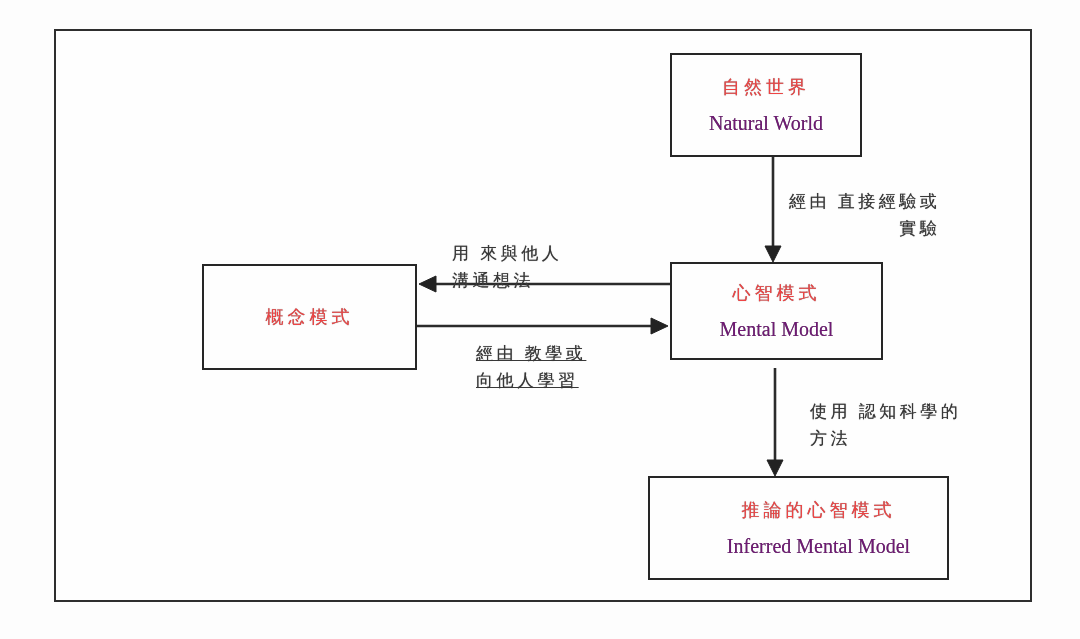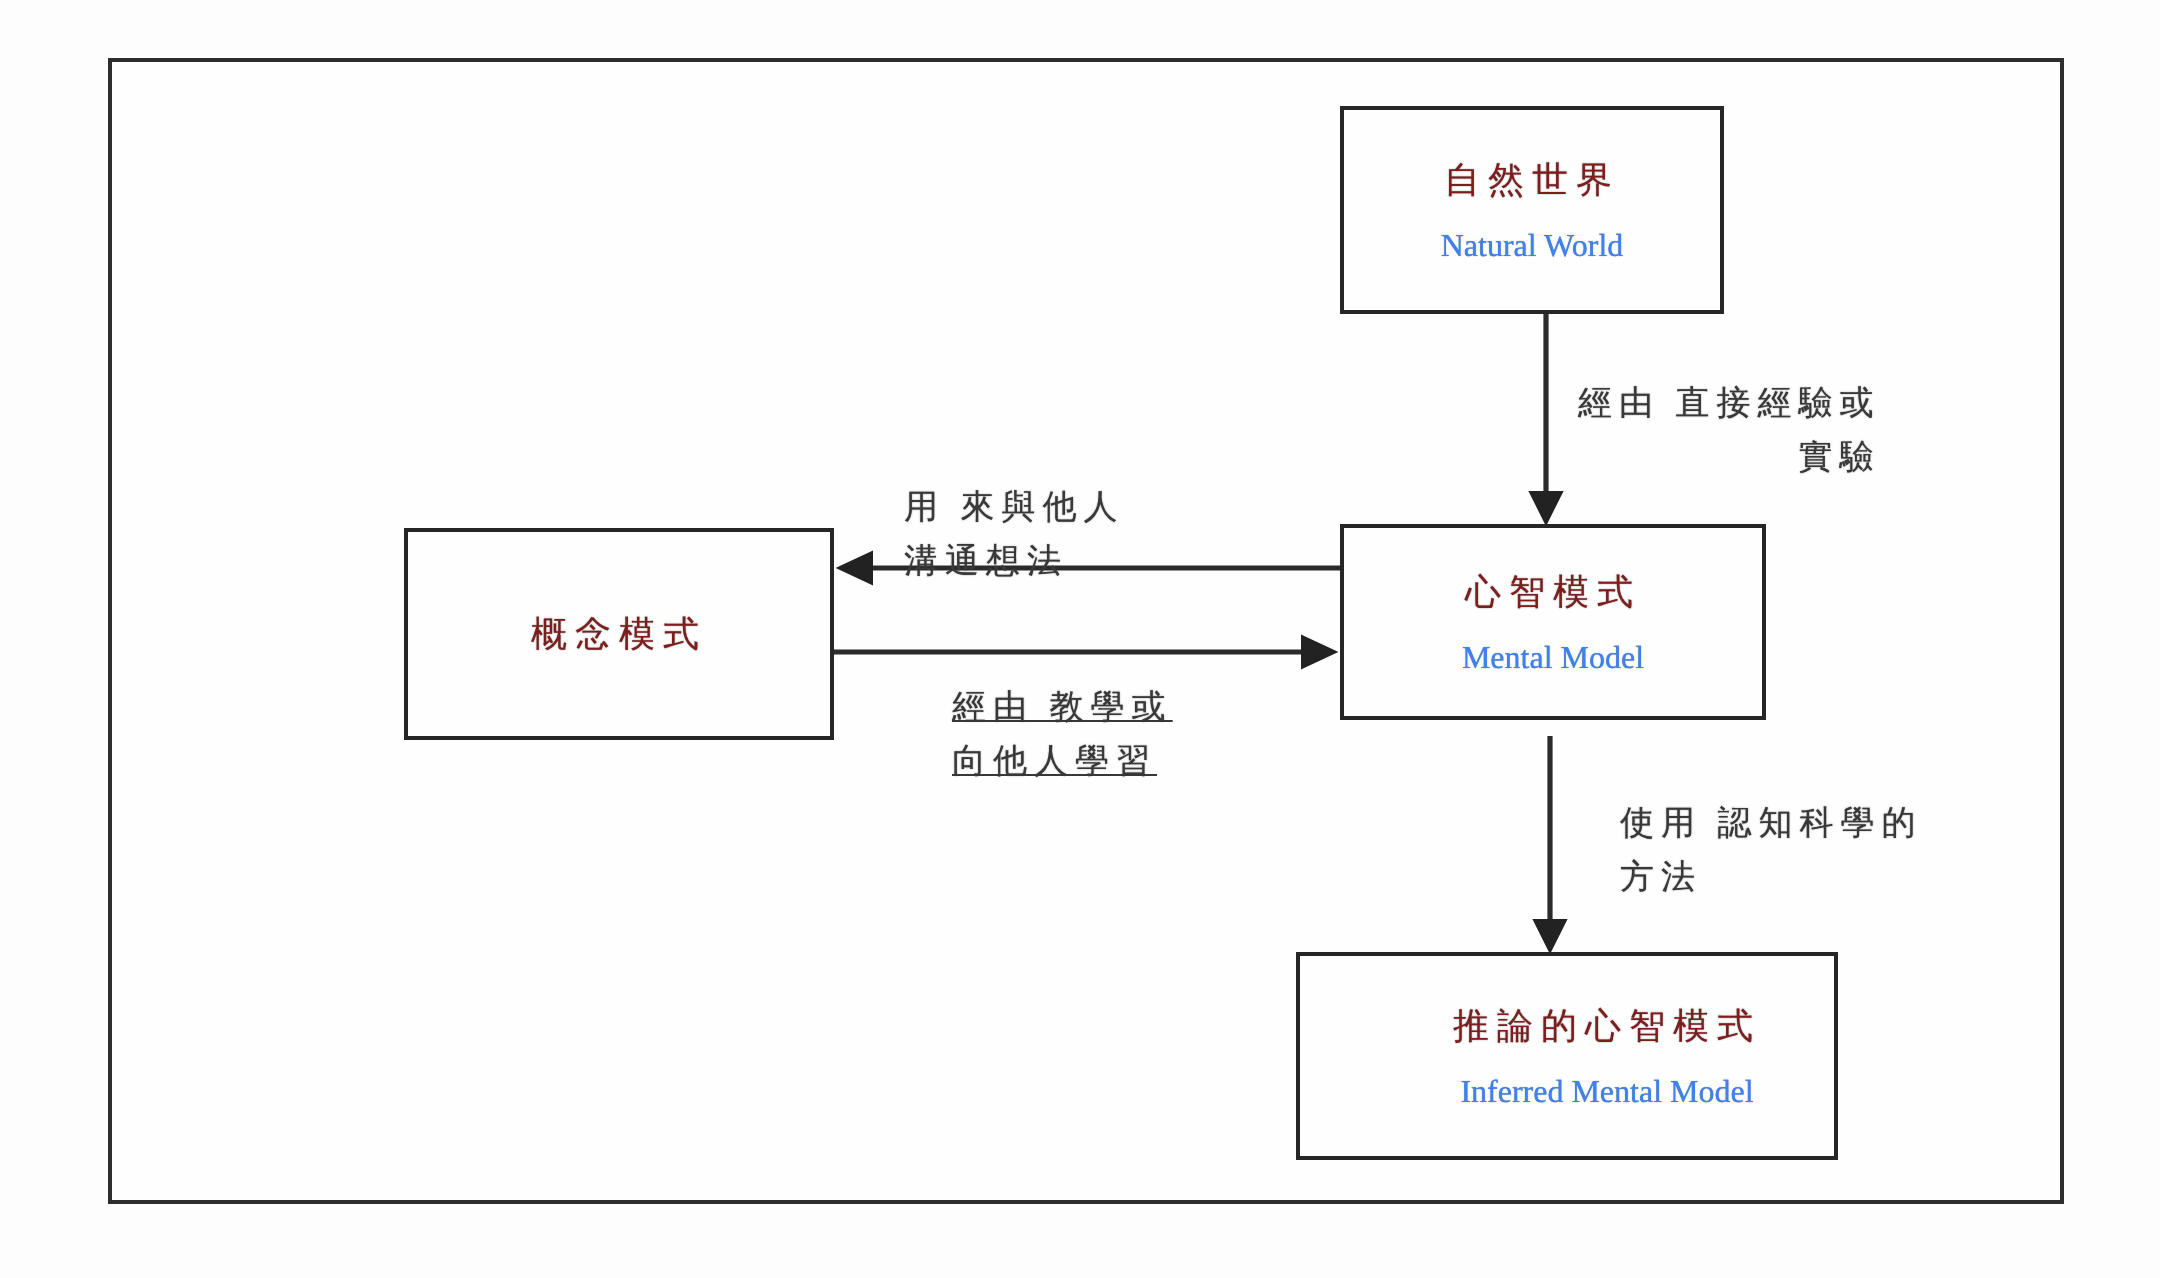--- a/index.html
+++ b/index.html
@@ -49,34 +49,34 @@
     flex-direction: column;
     align-items: center;
     justify-content: center;
     gap: 13px;
     box-sizing: border-box;
     text-align: center;
   }
   .node .zh {
     font-size: 18px;
     letter-spacing: 4px;
-    color: #7f1d1d;
+    color: #ef4444;
     text-shadow: 0 0 0.7px rgba(70,70,70,0.8);
     white-space: nowrap;
   }
   .node .en {
-    font-size: 16px;
-    color: #3b82f6;
+    font-size: 20px;
+    color: #701a75;
     text-shadow: 0 0 0.5px rgba(40,40,40,0.7);
     white-space: nowrap;
   }
   .node-natural   { left: 670px; top:  53px; width: 192px; height: 104px; }
   .node-mental    { left: 670px; top: 262px; width: 213px; height: 98px; }
   .node-concept   { left: 202px; top: 264px; width: 215px; height: 106px; align-items: center; }
-  .node-inferred  { left: 648px; top: 476px; width: 271px; height: 104px; padding-left: 40px; }
+  .node-inferred  { left: 648px; top: 476px; width: 301px; height: 104px; padding-left: 40px; }
 
   .edge-label {
     position: absolute;
     font-size: 17px;
     line-height: 27px;
     letter-spacing: 3.5px;
     color: #383838;
     text-shadow: 0 0 0.7px rgba(70,70,70,0.8);
     white-space: pre-line;
   }

